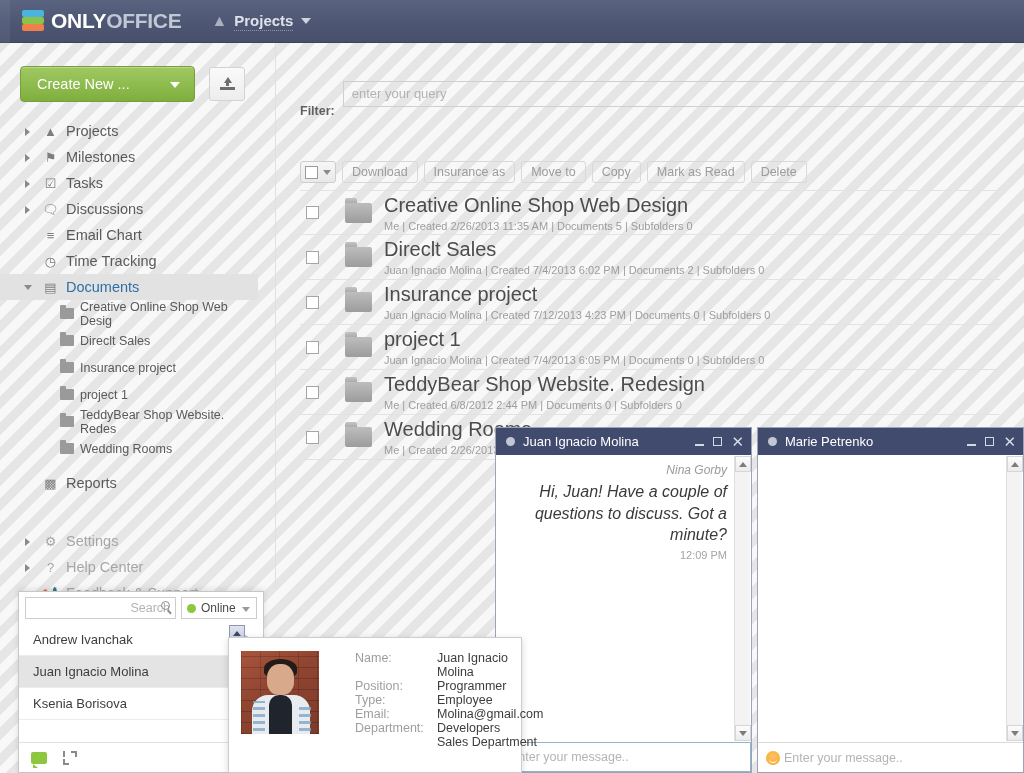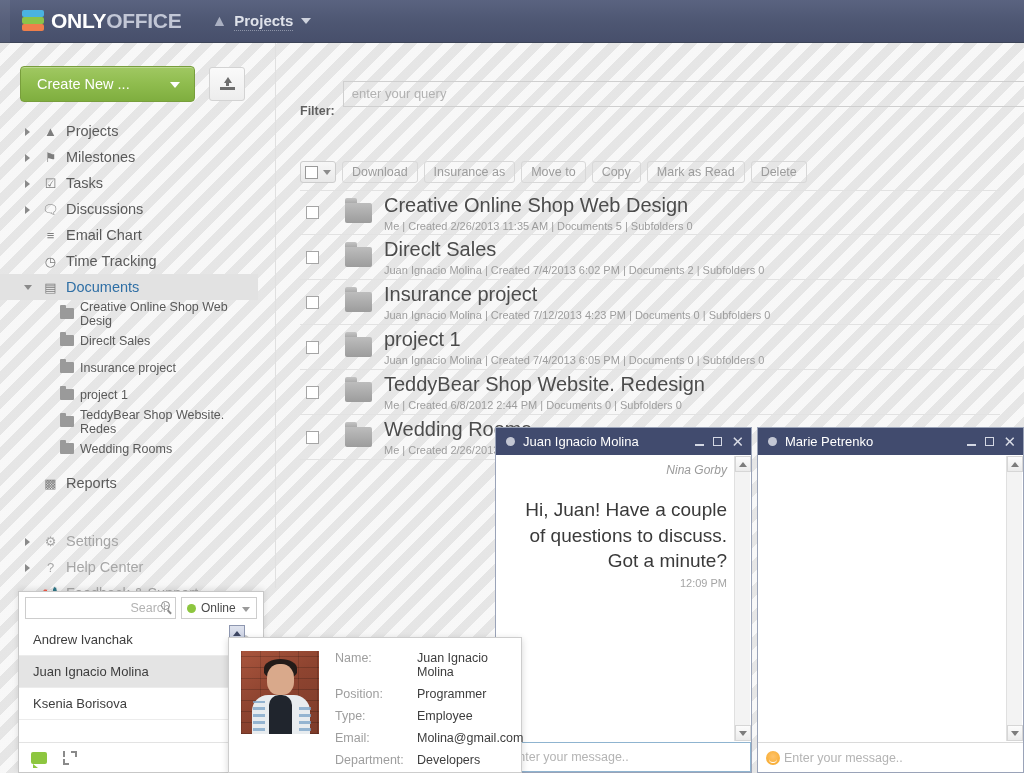--- a/index.html
+++ b/index.html
@@ -177,21 +177,21 @@
   .chat-ctrls { position: absolute; right: 7px; top: 0; height: 27px; display: flex;
     align-items: center; gap: 9px; color: #d9dce6; font-size: 13px; }
   .ic-min { width: 9px; height: 2px; background: #d4d8e4; margin-top: 7px; }
   .ic-max { width: 9px; height: 9px; border: 1.5px solid #d4d8e4; border-bottom-width: 1.5px; }
   .ic-close { font-size: 15px; color: #d9dce6; line-height: 1; }
 
   .chat-body { position: absolute; left: 0; top: 27px; right: 0; bottom: 30px;
     background: #ffffff; overflow: hidden; }
   .msg-block { padding: 8px 24px 4px 16px; text-align: right; }
   .msg-author { font-size: 12px; color: #9a9a9a; font-style: italic; }
-  .msg-text { font-size: 19px; color: #3a3a3a; line-height: 1.35; margin-top: 20px; }
+  .msg-text { font-size: 16px; color: #3a3a3a; line-height: 1.35; margin-top: 4px; font-style: italic; }
   .msg-time { font-size: 11px; color: #a5a5a5; margin-top: 3px; }
 
   .chat-scroll { position: absolute; right: 1px; top: 28px; bottom: 31px; width: 16px;
     background: #f3f3f3; border-left: 1px solid #e0e0e0; }
   .sc-arw { width: 16px; height: 16px; background: linear-gradient(to bottom,#fcfcfc,#ebebeb);
     border: 1px solid #d6d6d6; display: flex; align-items: center; justify-content: center; }
   .sc-arw.bot { position: absolute; bottom: 0; left: 0; }
   .sc-arw i { display: block; width: 0; height: 0;
     border-left: 4px solid transparent; border-right: 4px solid transparent; }
   .sc-arw.top i { border-bottom: 5px solid #7c7c7c; }
@@ -286,22 +286,22 @@
     background: #231b18; border-radius: 50% 50% 30% 30%; }
   #avatar .body { position: absolute; left: 11px; top: 44px; width: 58px; height: 40px;
     background: #e8ecef; border-radius: 16px 16px 0 0; }
   #avatar .shirt { position: absolute; left: 28px; top: 44px; width: 23px; height: 40px;
     background: #20252d; border-radius: 10px 10px 0 0; }
   #avatar .emb { position: absolute; left: 12px; top: 50px; width: 12px; height: 30px;
     background: repeating-linear-gradient(0deg,#7fa6c9 0 3px,transparent 3px 7px); opacity: 0.8; }
   #avatar .emb2 { position: absolute; right: 8px; top: 52px; width: 12px; height: 28px;
     background: repeating-linear-gradient(0deg,#7fa6c9 0 3px,transparent 3px 7px); opacity: 0.8; }
 
-  #info-fields { margin-left: 16px; display: grid; grid-template-columns: 82px auto;
-    row-gap: 8px; align-content: start; }
+  #info-fields { margin-left: 36px; display: grid; grid-template-columns: 82px auto;
+    row-gap: 0; align-content: start; }
   .if-lbl { font-size: 12.5px; color: #9e9e9e; }
   .if-val { font-size: 12.5px; color: #3d3d3d; }
 </style>
 </head>
 <body>
 
 <div id="root">
 
   <div id="header">
     <div class="logo-wrap">

